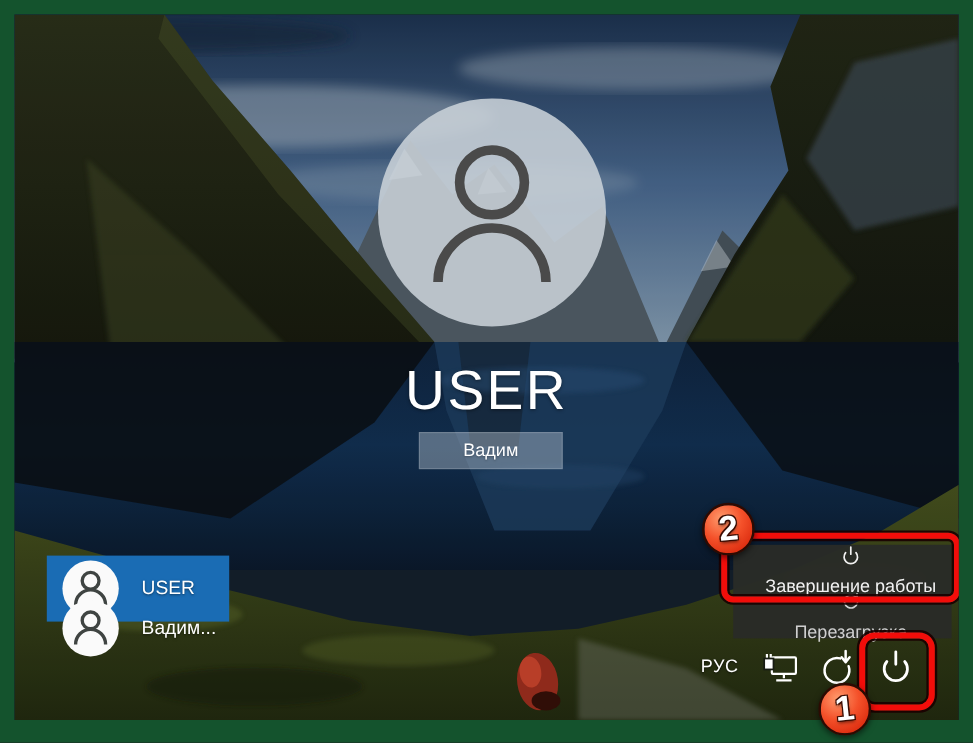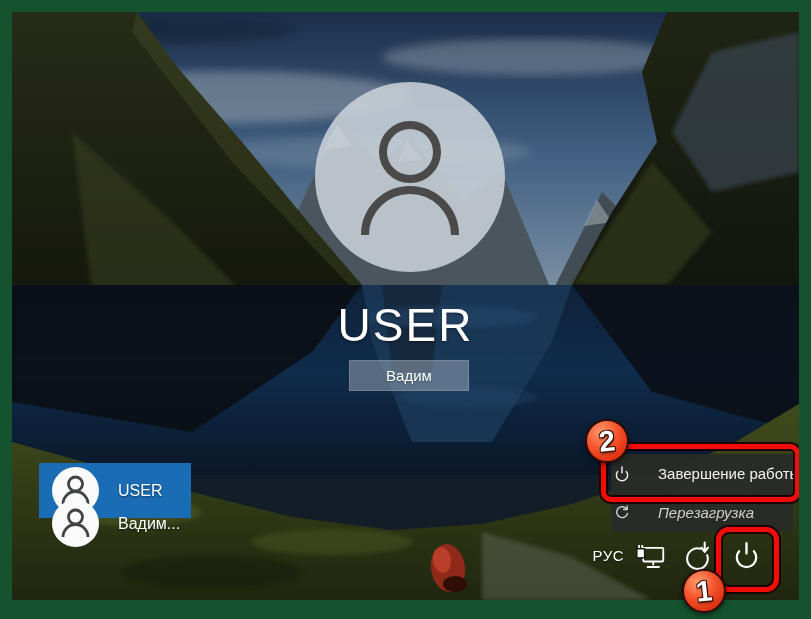--- a/index.html
+++ b/index.html
@@ -46,30 +46,31 @@
     color: #fff; font-size: 16px; text-shadow: 0 1px 2px rgba(0,0,0,0.5);
     white-space: nowrap;
   }
 
   
   .power-menu {
     position: absolute; left: 599px; top: 442px; width: 182px; height: 78px;
     background: rgba(41,43,39,0.97); z-index: 3;
   }
   .menu-row {
-    height: 39px; display: flex; align-items: center; padding-left: 2px; gap: 27px;
+    height: 39px; display: flex; align-items: center; padding-left: 14px; gap: 8px;
     cursor: pointer;
+    flex-direction: column;
   }
   .menu-row .mi { width: 18px; height: 18px; flex: 0 0 auto; }
   .menu-row .mlabel { font-size: 15px; color: #f1f1f1; white-space: nowrap; }
-  .menu-row.dim .mlabel { color: #cfcfcf; font-style: italic; }
+  .menu-row.dim .mlabel { color: #cfcfcf; }
 
   
   .tray-lang {
-    position: absolute; left: 572px; top: 535px; width: 40px; text-align: right;
+    position: absolute; left: 572px; top: 535px; width: 40px; text-align: left;
     color: #fff; font-size: 15px; letter-spacing: 0.5px; z-index: 2; cursor: pointer;
     text-shadow: 0 1px 2px rgba(0,0,0,0.6);
   }
   .tray-ico { position: absolute; width: 31px; height: 31px; z-index: 2; cursor: pointer; }
 
   
   .hl-rect {
     position: absolute; border: 5px solid #f20d0a; z-index: 5;
     box-shadow: 0 0 0 2px rgba(25,0,0,0.9), inset 0 0 0 2px rgba(25,0,0,0.9);
     pointer-events: none;

